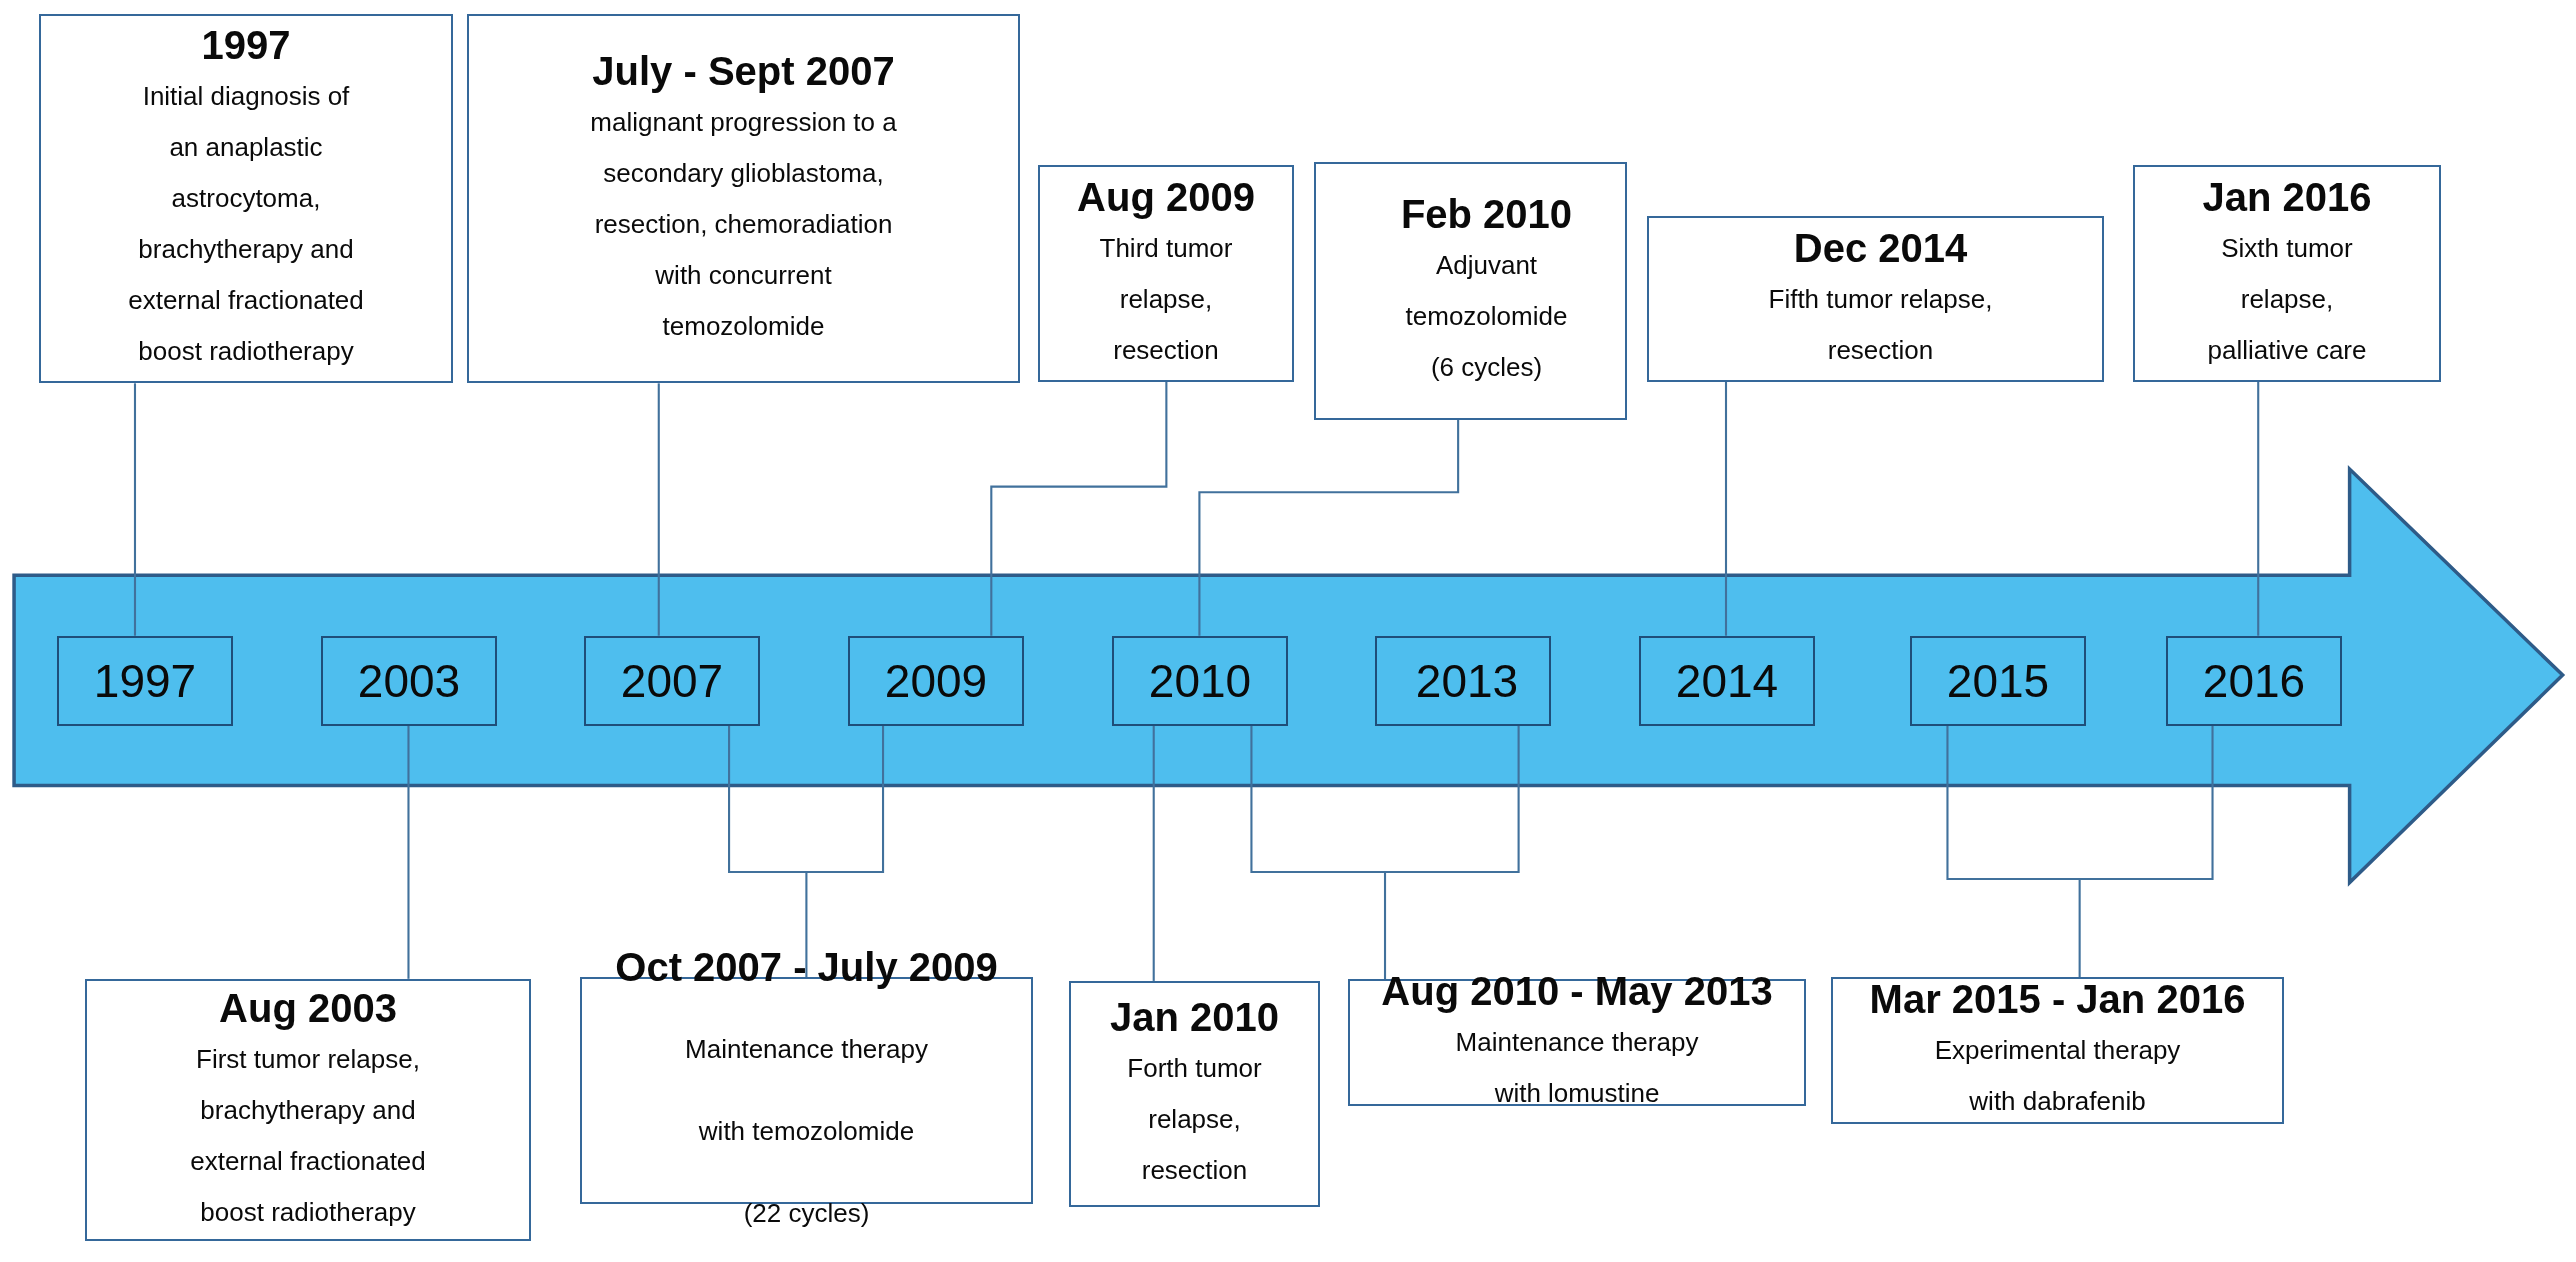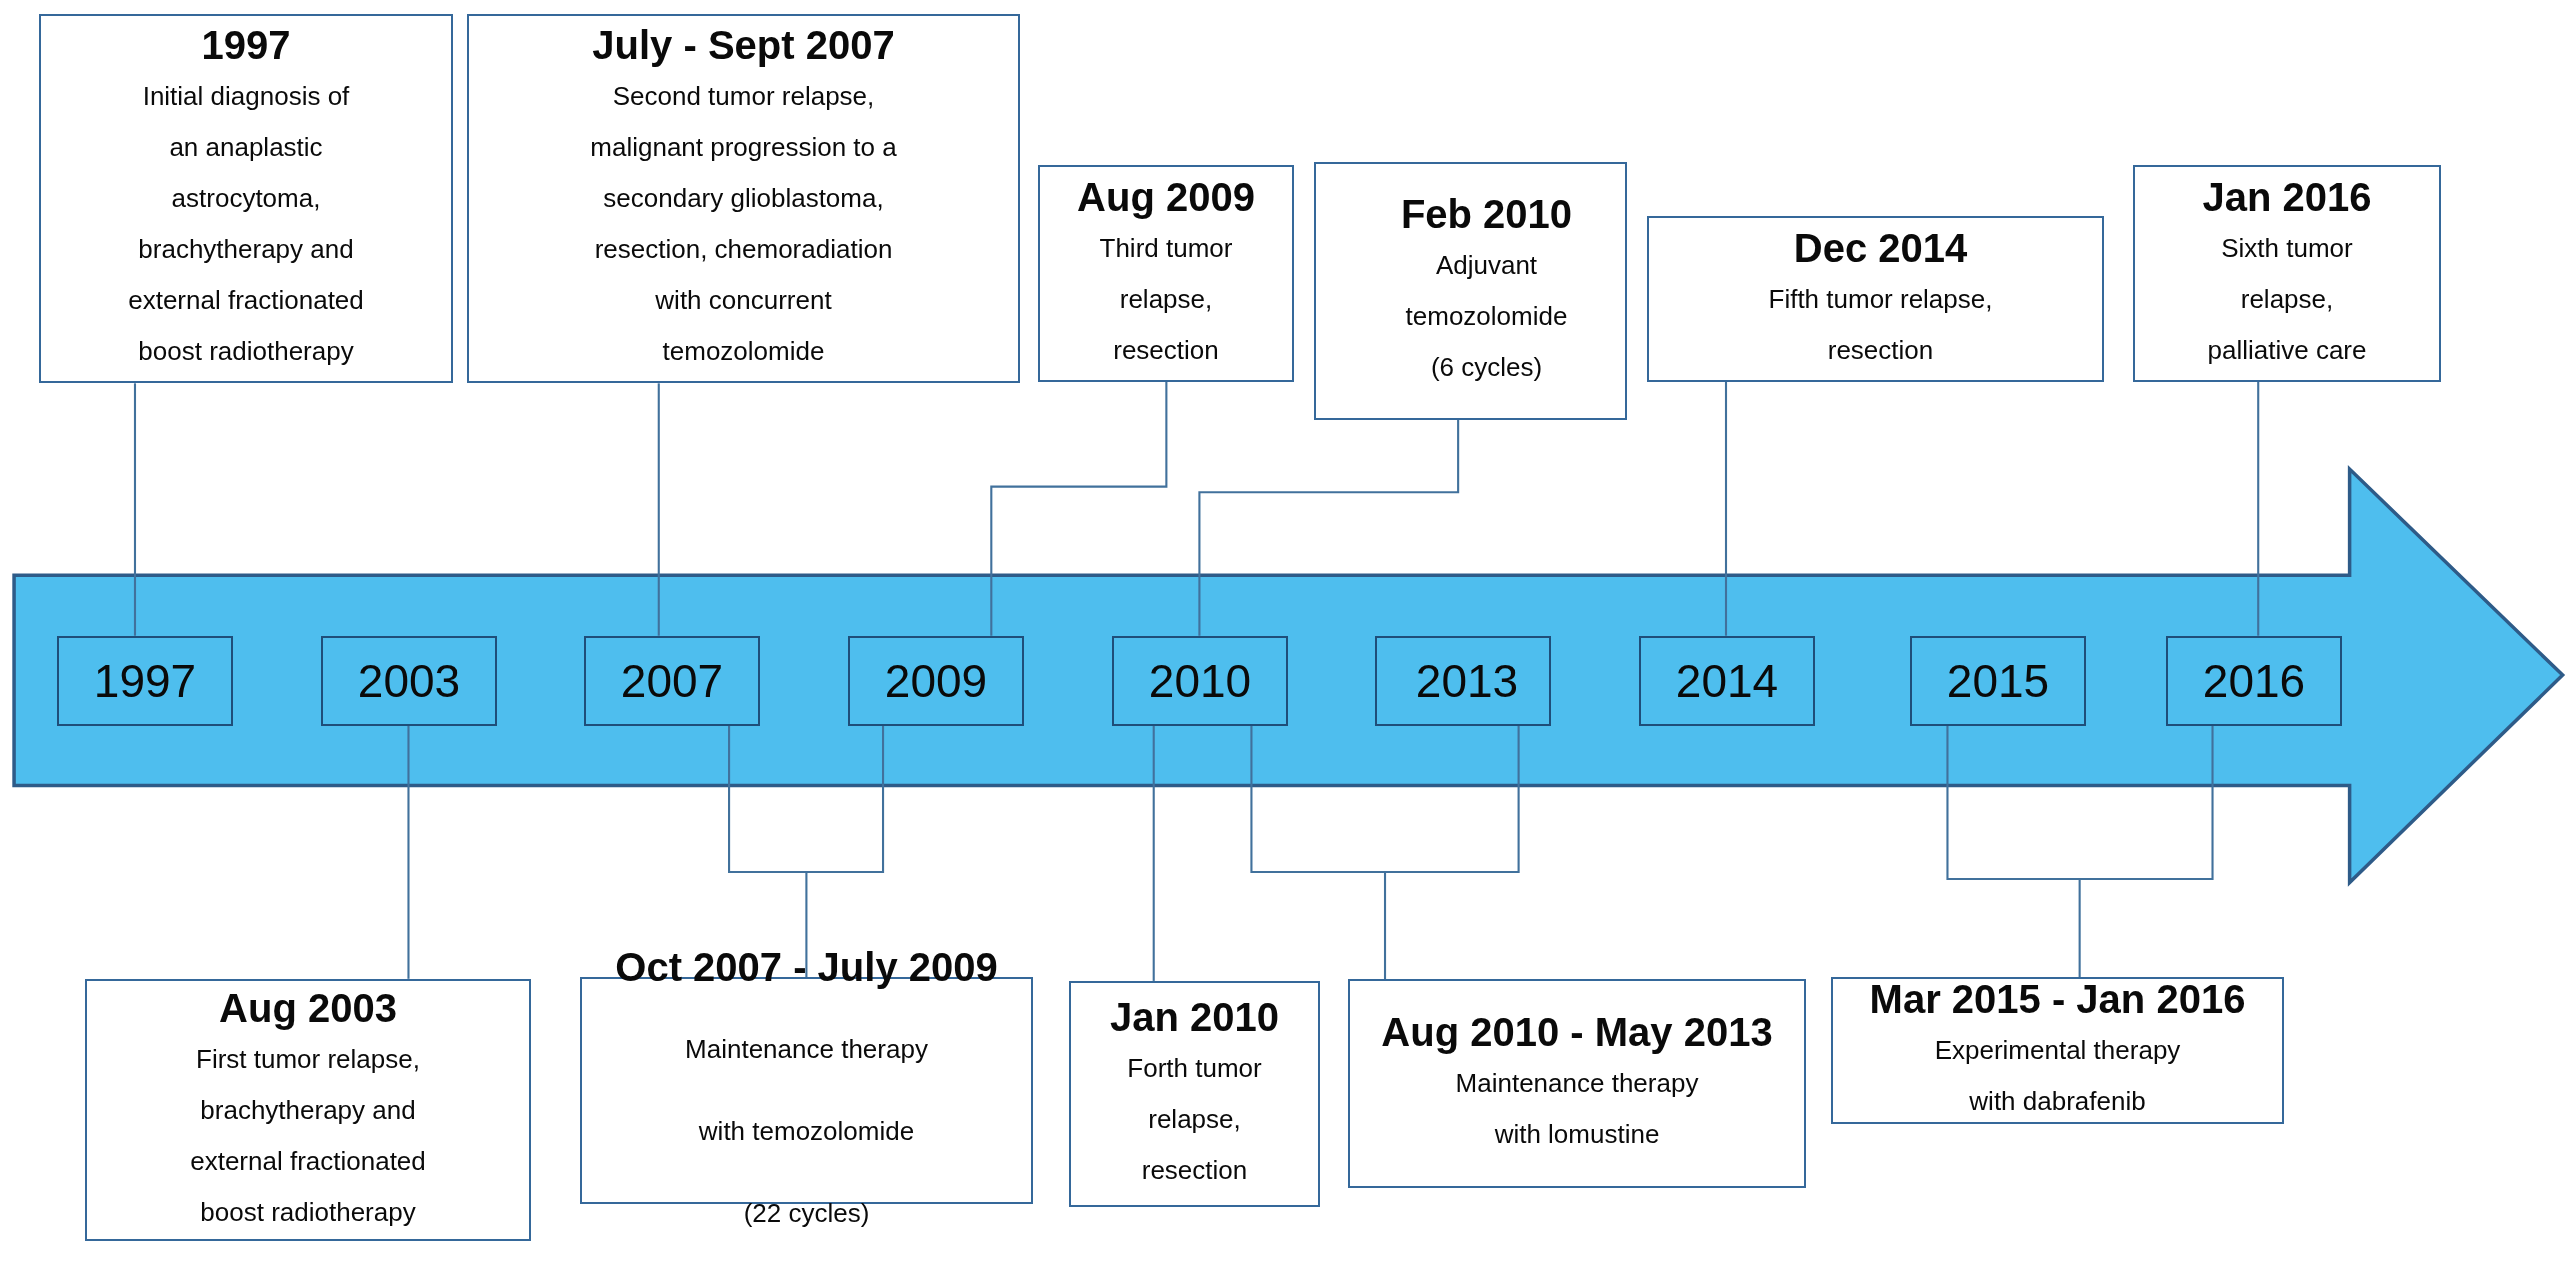--- a/index.html
+++ b/index.html
@@ -38,21 +38,21 @@
   #tb0{left:39px;  top:14px;  width:414px;height:369px;}
   #tb1{left:467px; top:14px;  width:553px;height:369px;}
   #tb2{left:1038px;top:165px; width:256px;height:217px;}
   #tb3{left:1314px;top:162px; width:313px;height:258px;padding-left:32px;}
   #tb4{left:1647px;top:216px; width:457px;height:166px;padding-left:10px;}
   #tb5{left:2133px;top:165px; width:308px;height:217px;}
   
   #bb0{left:85px; top:979px;width:446px;height:262px;}
   #bb1{left:580px; top:977px;width:453px;height:227px;gap:31px;}
   #bb2{left:1069px;top:981px;width:251px;height:226px;}
-  #bb3{left:1348px;top:979px;width:458px;height:209px;}
+  #bb3{left:1348px;top:979px;width:458px;height:127px;}
   #bb4{left:1831px;top:977px;width:453px;height:147px;}
   
   #yb0{left:57px;}  #yb1{left:321px;} #yb2{left:584px;}
   #yb3{left:848px;}#yb4{left:1112px;}#yb5{left:1375px;padding-left:8px;}
   #yb6{left:1639px;}#yb7{left:1910px;}#yb8{left:2166px;}
 </style>
 </head>
 <body>
 
 <div id="canvas">
@@ -108,21 +108,20 @@
     <div class="ln">Initial diagnosis of</div>
     <div class="ln">an anaplastic</div>
     <div class="ln">astrocytoma,</div>
     <div class="ln">brachytherapy and</div>
     <div class="ln">external fractionated</div>
     <div class="ln">boost radiotherapy</div>
   </div>
 
   <div class="evbox" id="tb1">
     <div class="ttl">July - Sept 2007</div>
-    <div class="ln">Second tumor relapse,</div>
     <div class="ln">malignant progression to a</div>
     <div class="ln">secondary glioblastoma,</div>
     <div class="ln">resection, chemoradiation</div>
     <div class="ln">with concurrent</div>
     <div class="ln">temozolomide</div>
   </div>
 
   <div class="evbox" id="tb2">
     <div class="ttl">Aug 2009</div>
     <div class="ln">Third tumor</div>

